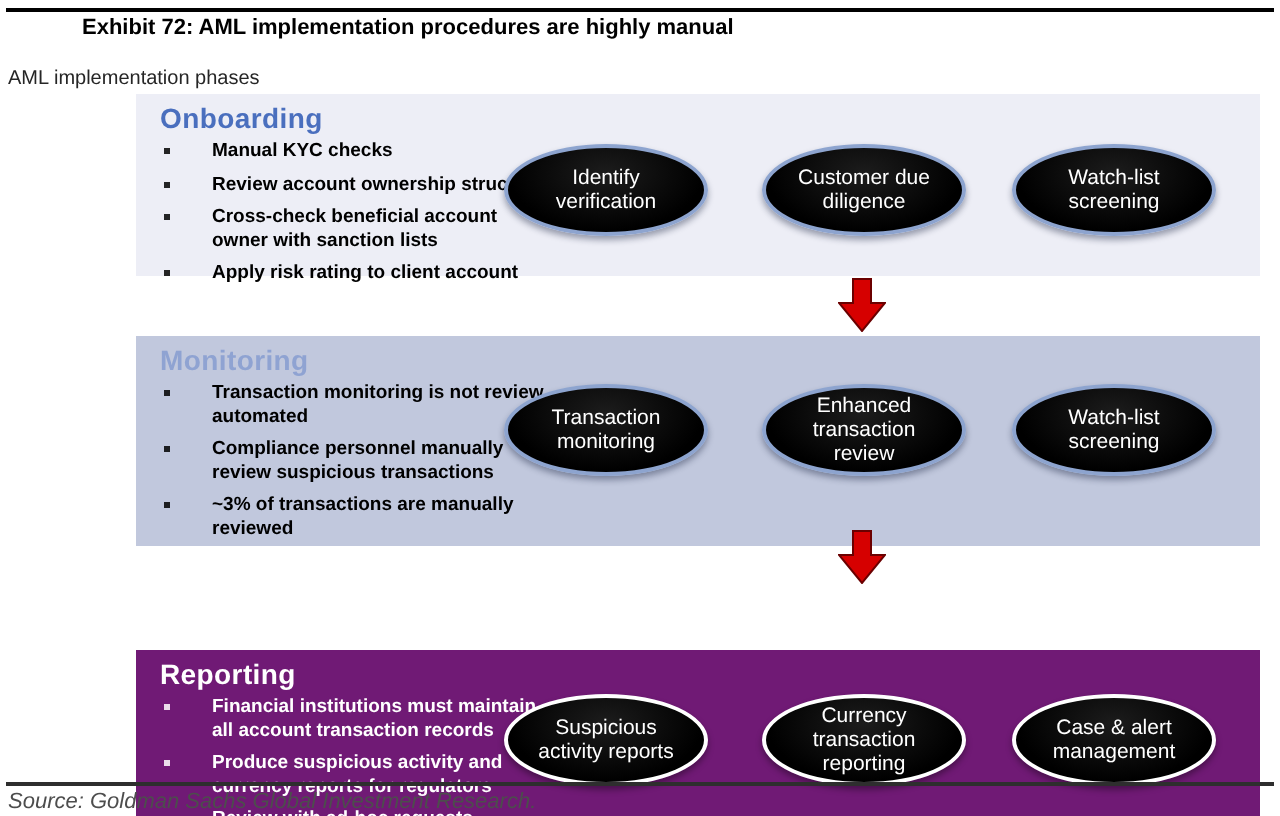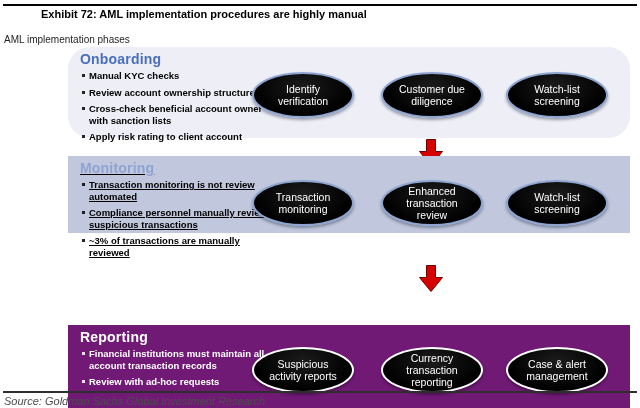--- a/index.html
+++ b/index.html
@@ -5,31 +5,31 @@
   html,body{margin:0;padding:0;background:#fff;}
   .page{
     position:relative;width:640px;height:408px;background:#ffffff;overflow:hidden;
     font-family:"Liberation Sans","DejaVu Sans",sans-serif;-webkit-font-smoothing:antialiased;
   }
   .top-rule{position:absolute;left:3px;right:3px;top:4px;border-top:2px solid #000;}
   .exhibit-title{position:absolute;left:4px;top:8px;font-size:11px;font-weight:bold;color:#000;white-space:nowrap;padding-left:37px;}
   .subtitle{position:absolute;left:4px;top:34px;font-size:10px;color:#262626;white-space:nowrap;}
 
   .band{position:absolute;left:68px;width:562px;box-sizing:border-box;padding:3px 0 0 12px;}
-  .band-onboarding{top:47px;height:91px;background:#edeef6;border-radius:22px;}
-  .band-monitoring{top:156px;height:77px;background:#c1c8dd;text-decoration:underline;}
+  .band-onboarding{top:47px;height:91px;background:#edeef6;}
+  .band-monitoring{top:168px;height:105px;background:#c1c8dd;}
   .band-reporting{top:292px;height:104px;background:#701a75;margin-top:33px;}
 
   .band-heading{font-size:14px;font-weight:bold;letter-spacing:0.2px;margin:1px 0 3px 0;}
   .band-onboarding .band-heading{color:#4a6fbe;}
   .band-monitoring .band-heading{color:#8fa3d2;}
   .band-reporting  .band-heading{color:#ffffff;}
 
   .bullets{width:196px;}
-  .bullet{display:flex;gap:4px;margin:0 0 5px 2px;font-size:9.5px;font-weight:bold;line-height:1.22;}
+  .bullet{display:flex;gap:21px;margin:0 0 5px 2px;font-size:9.5px;font-weight:bold;line-height:1.22;}
   .band-onboarding .bullet,.band-monitoring .bullet{color:#000;}
   .band-reporting .bullet{color:#fff;}
   .bullet-marker{flex:0 0 3px;width:3px;height:3px;margin-top:4px;background:currentColor;opacity:.85;}
   .bullet-text{flex:1;}
 
   .oval{
     position:absolute;width:102px;height:46px;border-radius:50%;
     background:radial-gradient(ellipse at 50% 30%,#1c1c1c 0%,#000 70%);
     display:flex;align-items:center;justify-content:center;text-align:center;
     color:#fff;font-size:10.5px;line-height:1.15;padding:2px 7px;box-sizing:border-box;
@@ -116,20 +116,24 @@
 
   <div class="band band-reporting">
     <div class="band-heading">Reporting</div>
     <div class="bullets">
       <div class="bullet">
         <span class="bullet-marker"></span>
         <span class="bullet-text">Financial institutions must maintain all account transaction records</span>
       </div>
       <div class="bullet">
         <span class="bullet-marker"></span>
+        <span class="bullet-text">Produce suspicious activity and currency reports for regulators</span>
+      </div>
+      <div class="bullet">
+        <span class="bullet-marker"></span>
         <span class="bullet-text">Review with ad-hoc requests</span>
       </div>
     </div>
     <div class="oval oval-1">Suspicious activity reports</div>
     <div class="oval oval-2">Currency transaction reporting</div>
     <div class="oval oval-3">Case &amp; alert management</div>
   </div>
 
   <div class="bottom-rule"></div>
   <div class="source-line">Source: Goldman Sachs Global Investment Research.</div>

